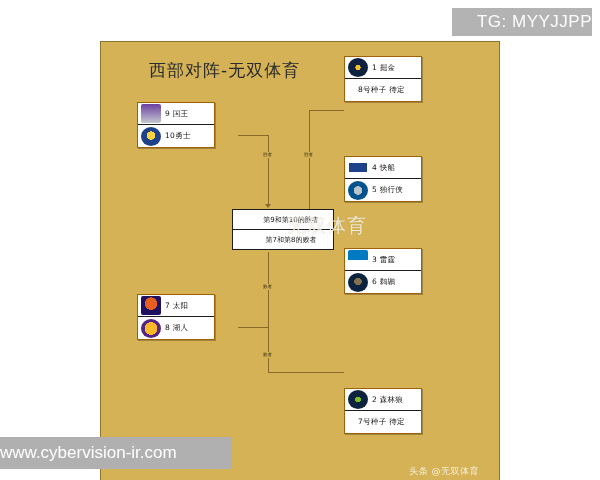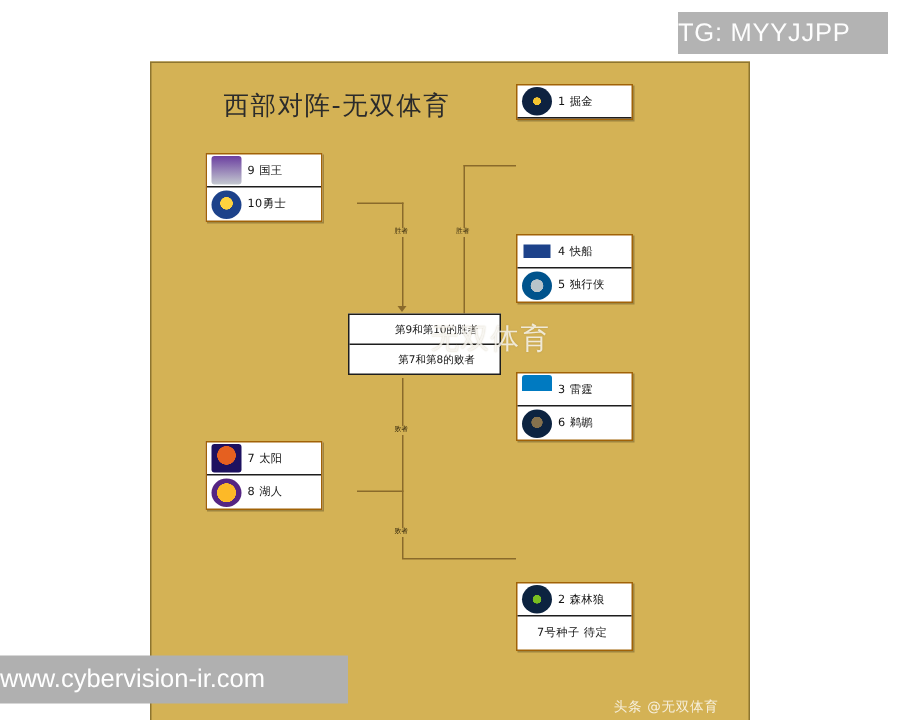--- a/index.html
+++ b/index.html
@@ -21,21 +21,21 @@
     left: 452px;
     top: 8px;
     width: 140px;
     height: 28px;
     background: #b3b3b3;
     color: #fdfdfd;
     font-size: 17px;
     letter-spacing: 0.5px;
     display: flex;
     align-items: center;
-    justify-content: flex-start;
+    justify-content: flex-end;
     font-family: "Liberation Sans", sans-serif;
   }
 
   
   #site-banner {
     position: absolute;
     left: 0px;
     top: 437px;
     width: 232px;
     height: 32px;
@@ -226,20 +226,23 @@
 
   <div class="conn v" style="left:167px; top:286px; height:44px;"></div>
   <div class="conn h" style="left:167px; top:330px; width:76px;"></div>
   <div class="conn-label" style="left:161px; top:310px;">败者</div>
 
   <div class="match-card" style="left:243px; top:14px; width:78px;">
     <div class="match-row top">
       <span class="team-logo lg-nuggets"></span>
       <span class="team-label">1 掘金</span>
     </div>
+    <div class="match-row">
+      <span class="team-row-placeholder">8号种子 待定</span>
+    </div>
   </div>
 
   <div class="match-card" style="left:243px; top:114px; width:78px;">
     <div class="match-row top">
       <span class="team-logo lg-clippers square"></span>
       <span class="team-label">4 快船</span>
     </div>
     <div class="match-row">
       <span class="team-logo lg-mavs"></span>
       <span class="team-label">5 独行侠</span>

